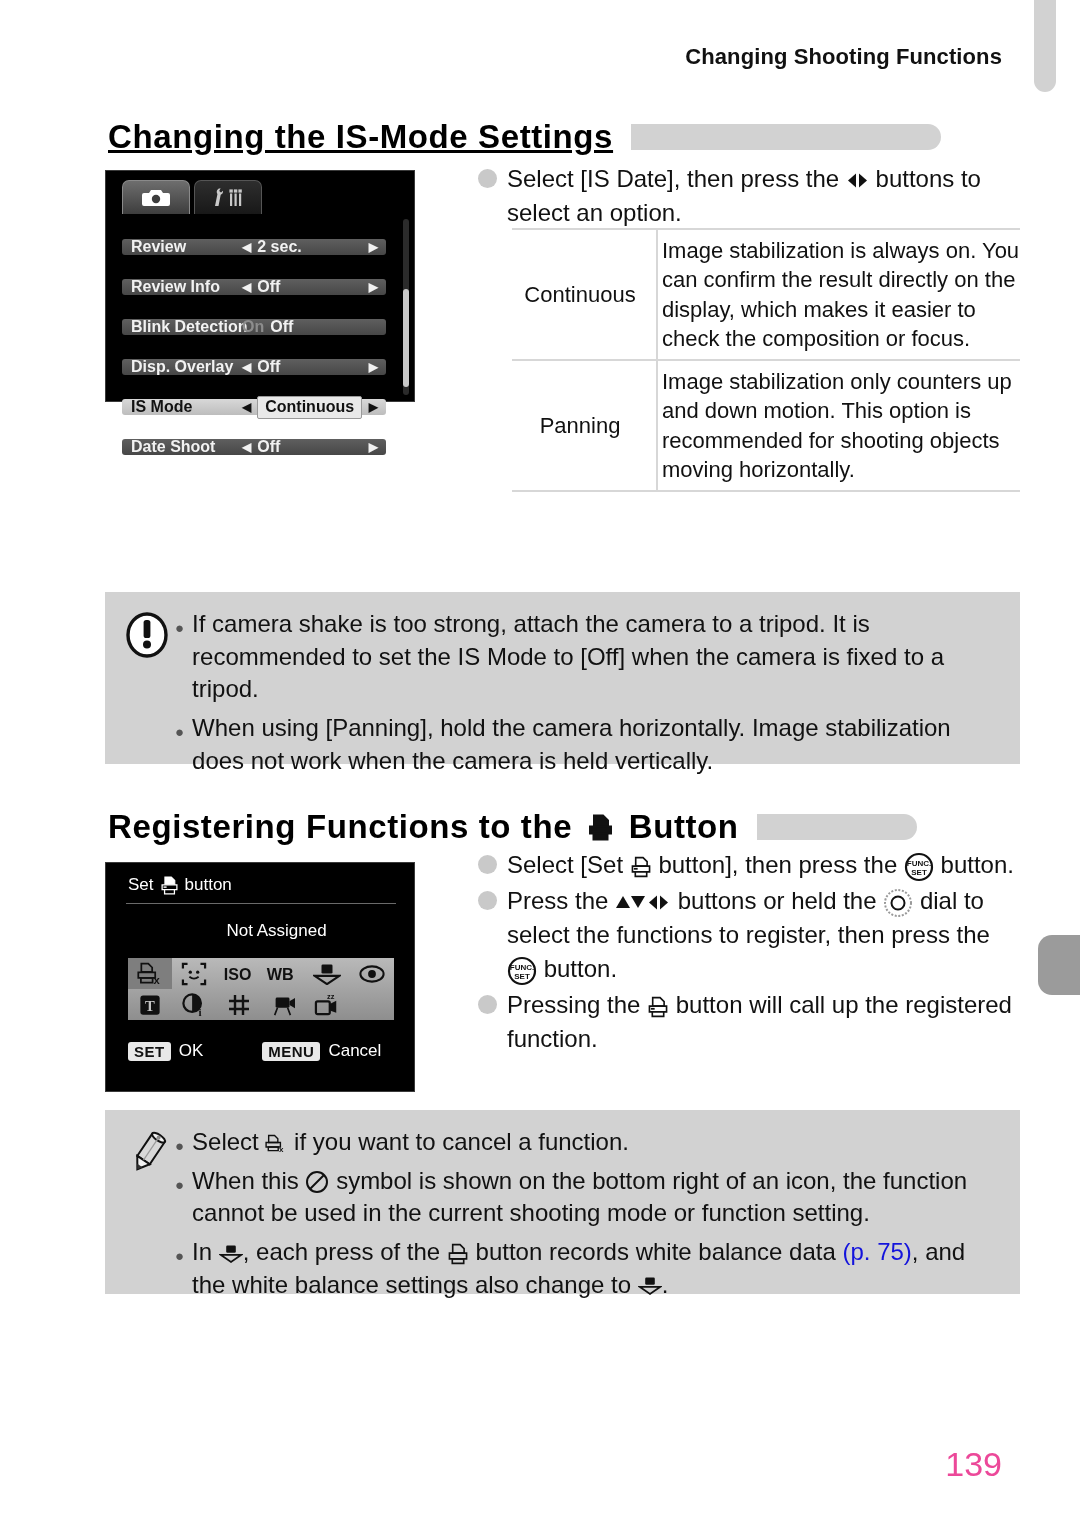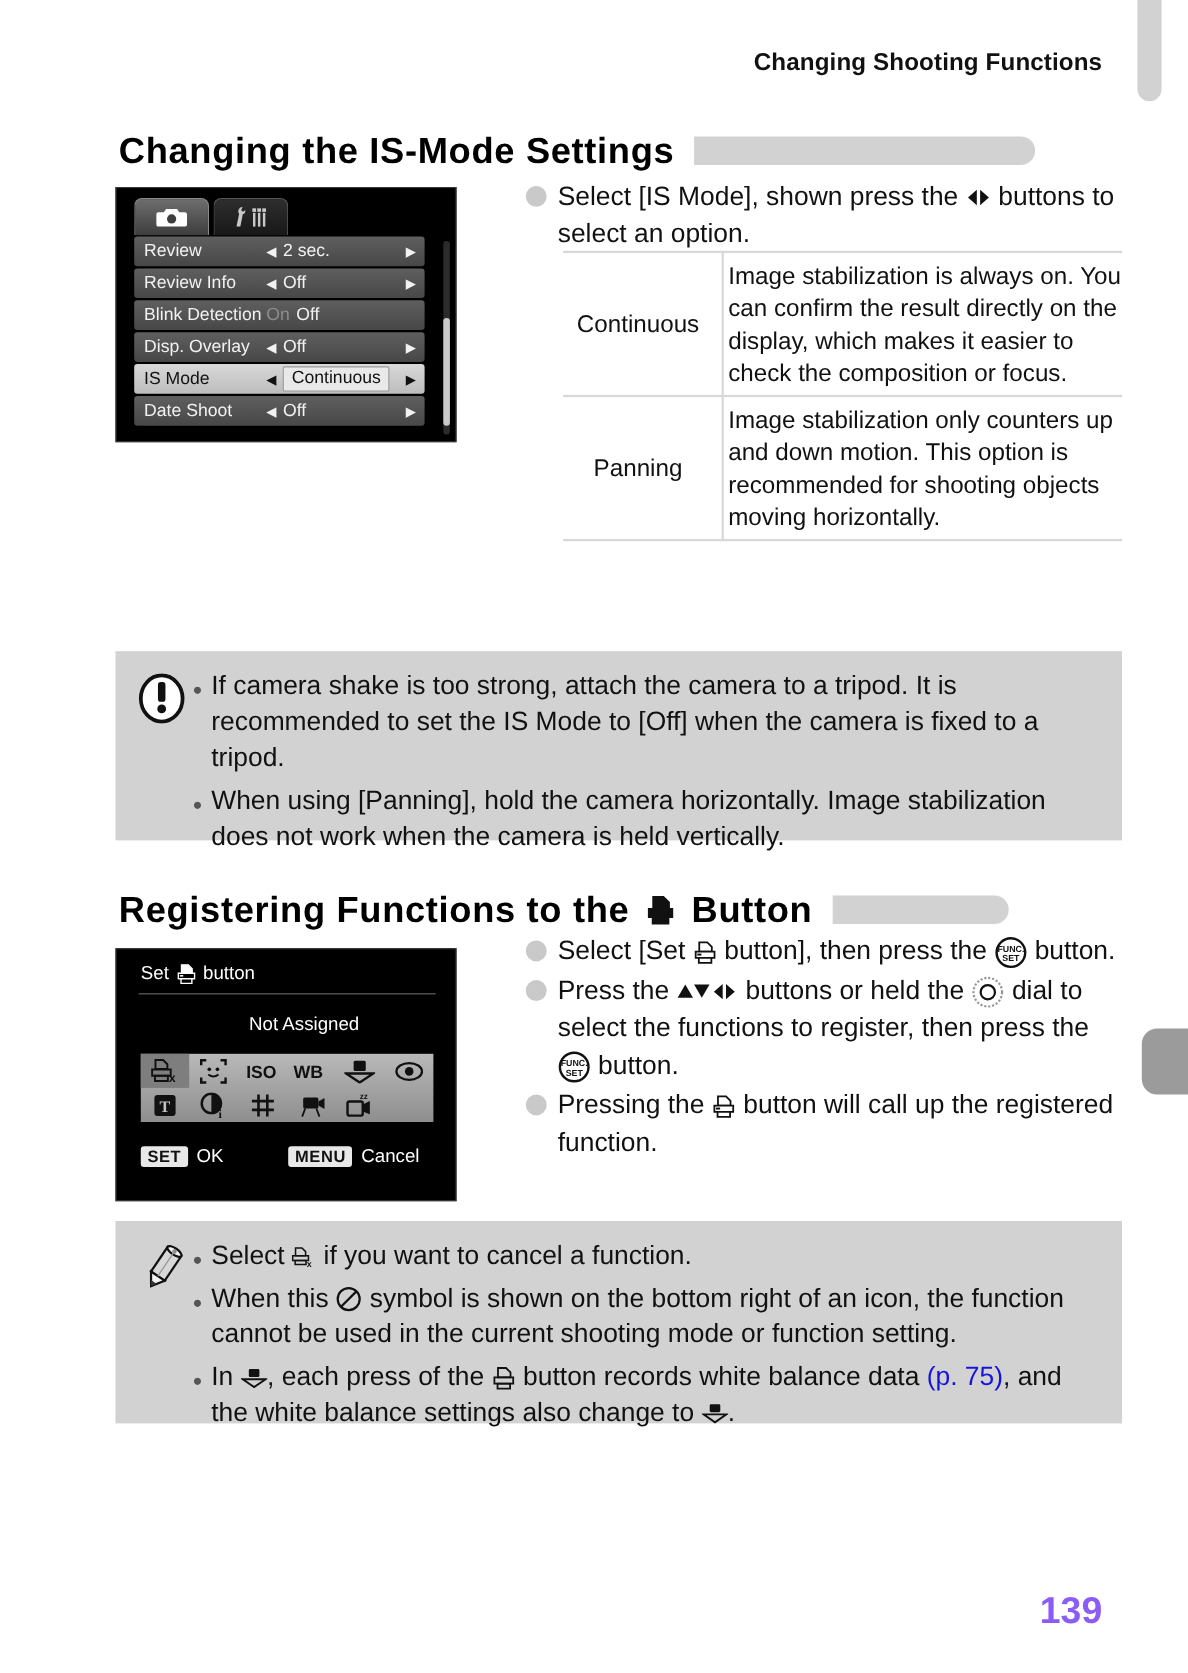--- a/index.html
+++ b/index.html
@@ -34,21 +34,21 @@
   
   .h1row{position:absolute; display:flex; align-items:center; left:108px;}
   .h1row .h1{
     font-size:33px; font-weight:bold; letter-spacing:.6px;
     white-space:nowrap; color:#000;
   }
   .h1bar{
     height:26px; background:#d2d2d2; border-radius:0 13px 13px 0;
     margin-left:18px;
   }
-  #heading-is{top:118px;}
+  #heading-is{top:118px;text-decoration:underline;}
   #heading-is .h1bar{width:310px;}
   #heading-reg{top:808px;}
   #heading-reg .h1bar{width:160px;}
 
   
   .print-glyph{display:inline-block;vertical-align:-3px;margin:0 5px;}
 
   
   .lcd{
     position:absolute; background:#000;
@@ -62,26 +62,27 @@
   .tab{
     width:68px;height:34px;border-radius:7px 7px 0 0;
     display:flex;align-items:center;justify-content:center;
     box-sizing:border-box;
   }
   .tab.active{background:linear-gradient(#6e6e6e,#3d3d3d);border:1px solid #8a8a8a;border-bottom:none;}
   .tab.inactive{background:linear-gradient(#2e2e2e,#181818);border:1px solid #555;border-bottom:none;}
 
   .menu-list{position:absolute;left:16px;top:44px;width:264px;}
   .menu-row{
-    height:27px; margin-bottom:2px;
+    height:16px; margin-bottom:2px;
     background:linear-gradient(#5f5f5f,#474747);
     border-radius:3px;
     display:flex;align-items:center;
-    color:#f2f2f2;font-size:16px;font-weight:normal;
+    color:#f2f2f2;font-size:16px;font-weight:bold;
     position:relative;
+    margin-top:24px;
   }
   .menu-row.sel{background:linear-gradient(#d8d8d8,#bdbdbd);color:#111;}
   .menu-label{position:absolute;left:9px;}
   .menu-val{position:absolute;left:120px;display:flex;align-items:center;gap:6px;}
   .menu-val .carL{font-size:12px;line-height:1;}
   .menu-row .carR{position:absolute;right:8px;font-size:12px;line-height:1;}
   .menu-row.sel .boxval{
     background:#e9e9e9;border:1px solid #9a9a9a;border-radius:2px;
     padding:1px 7px 2px 7px;color:#111;
   }
@@ -145,21 +146,21 @@
   #note-info{top:1110px;height:184px;}
   .note-icon{flex:0 0 56px;display:flex;justify-content:center;padding-top:4px;}
   .note-body{flex:1;}
   .note-line{display:flex;margin-bottom:6px;}
   .note-bullet{flex:0 0 auto;color:#555;font-size:15px;line-height:1;margin:12px 8px 0 0;}
   .note-txt{font-size:24px;line-height:1.36;color:#111;}
   .link{color:#1414dc;}
 
   .pagenum{
     position:absolute;right:78px;bottom:37px;
-    font-size:34px;font-weight:bold;color:#8b5cf6;
+    font-size:34px;font-weight:normal;color:#ec4899;
   }
 
   
   svg{display:inline-block;vertical-align:middle;}
   .ink{fill:#111;}
 </style>
 </head>
 <body>
 
 <div class="page">
@@ -250,21 +251,21 @@
         <span class="carR">▶</span>
       </div>
     </div>
     <div class="scrollbar"></div>
     <div class="scrollthumb"></div>
   </div>
 
   <div class="steps" id="steps-is">
     <div class="step">
       <span class="dot"></span>
-      <span class="step-txt"><span>Select [IS Mode], shown press the</span>
+      <span class="step-txt"><span>Select [IS Date], then press the</span>
         <svg width="23" height="19" viewBox="0 0 23 19">
           <path class="ink" d="M10 2.5v14L2 9.5z"></path>
             <path class="ink" d="M13 2.5v14l8-7z"></path>
         </svg>
         <span>buttons to select an option.</span></span>
     </div>
   </div>
 
   <table class="opt-table">
     <tbody>

